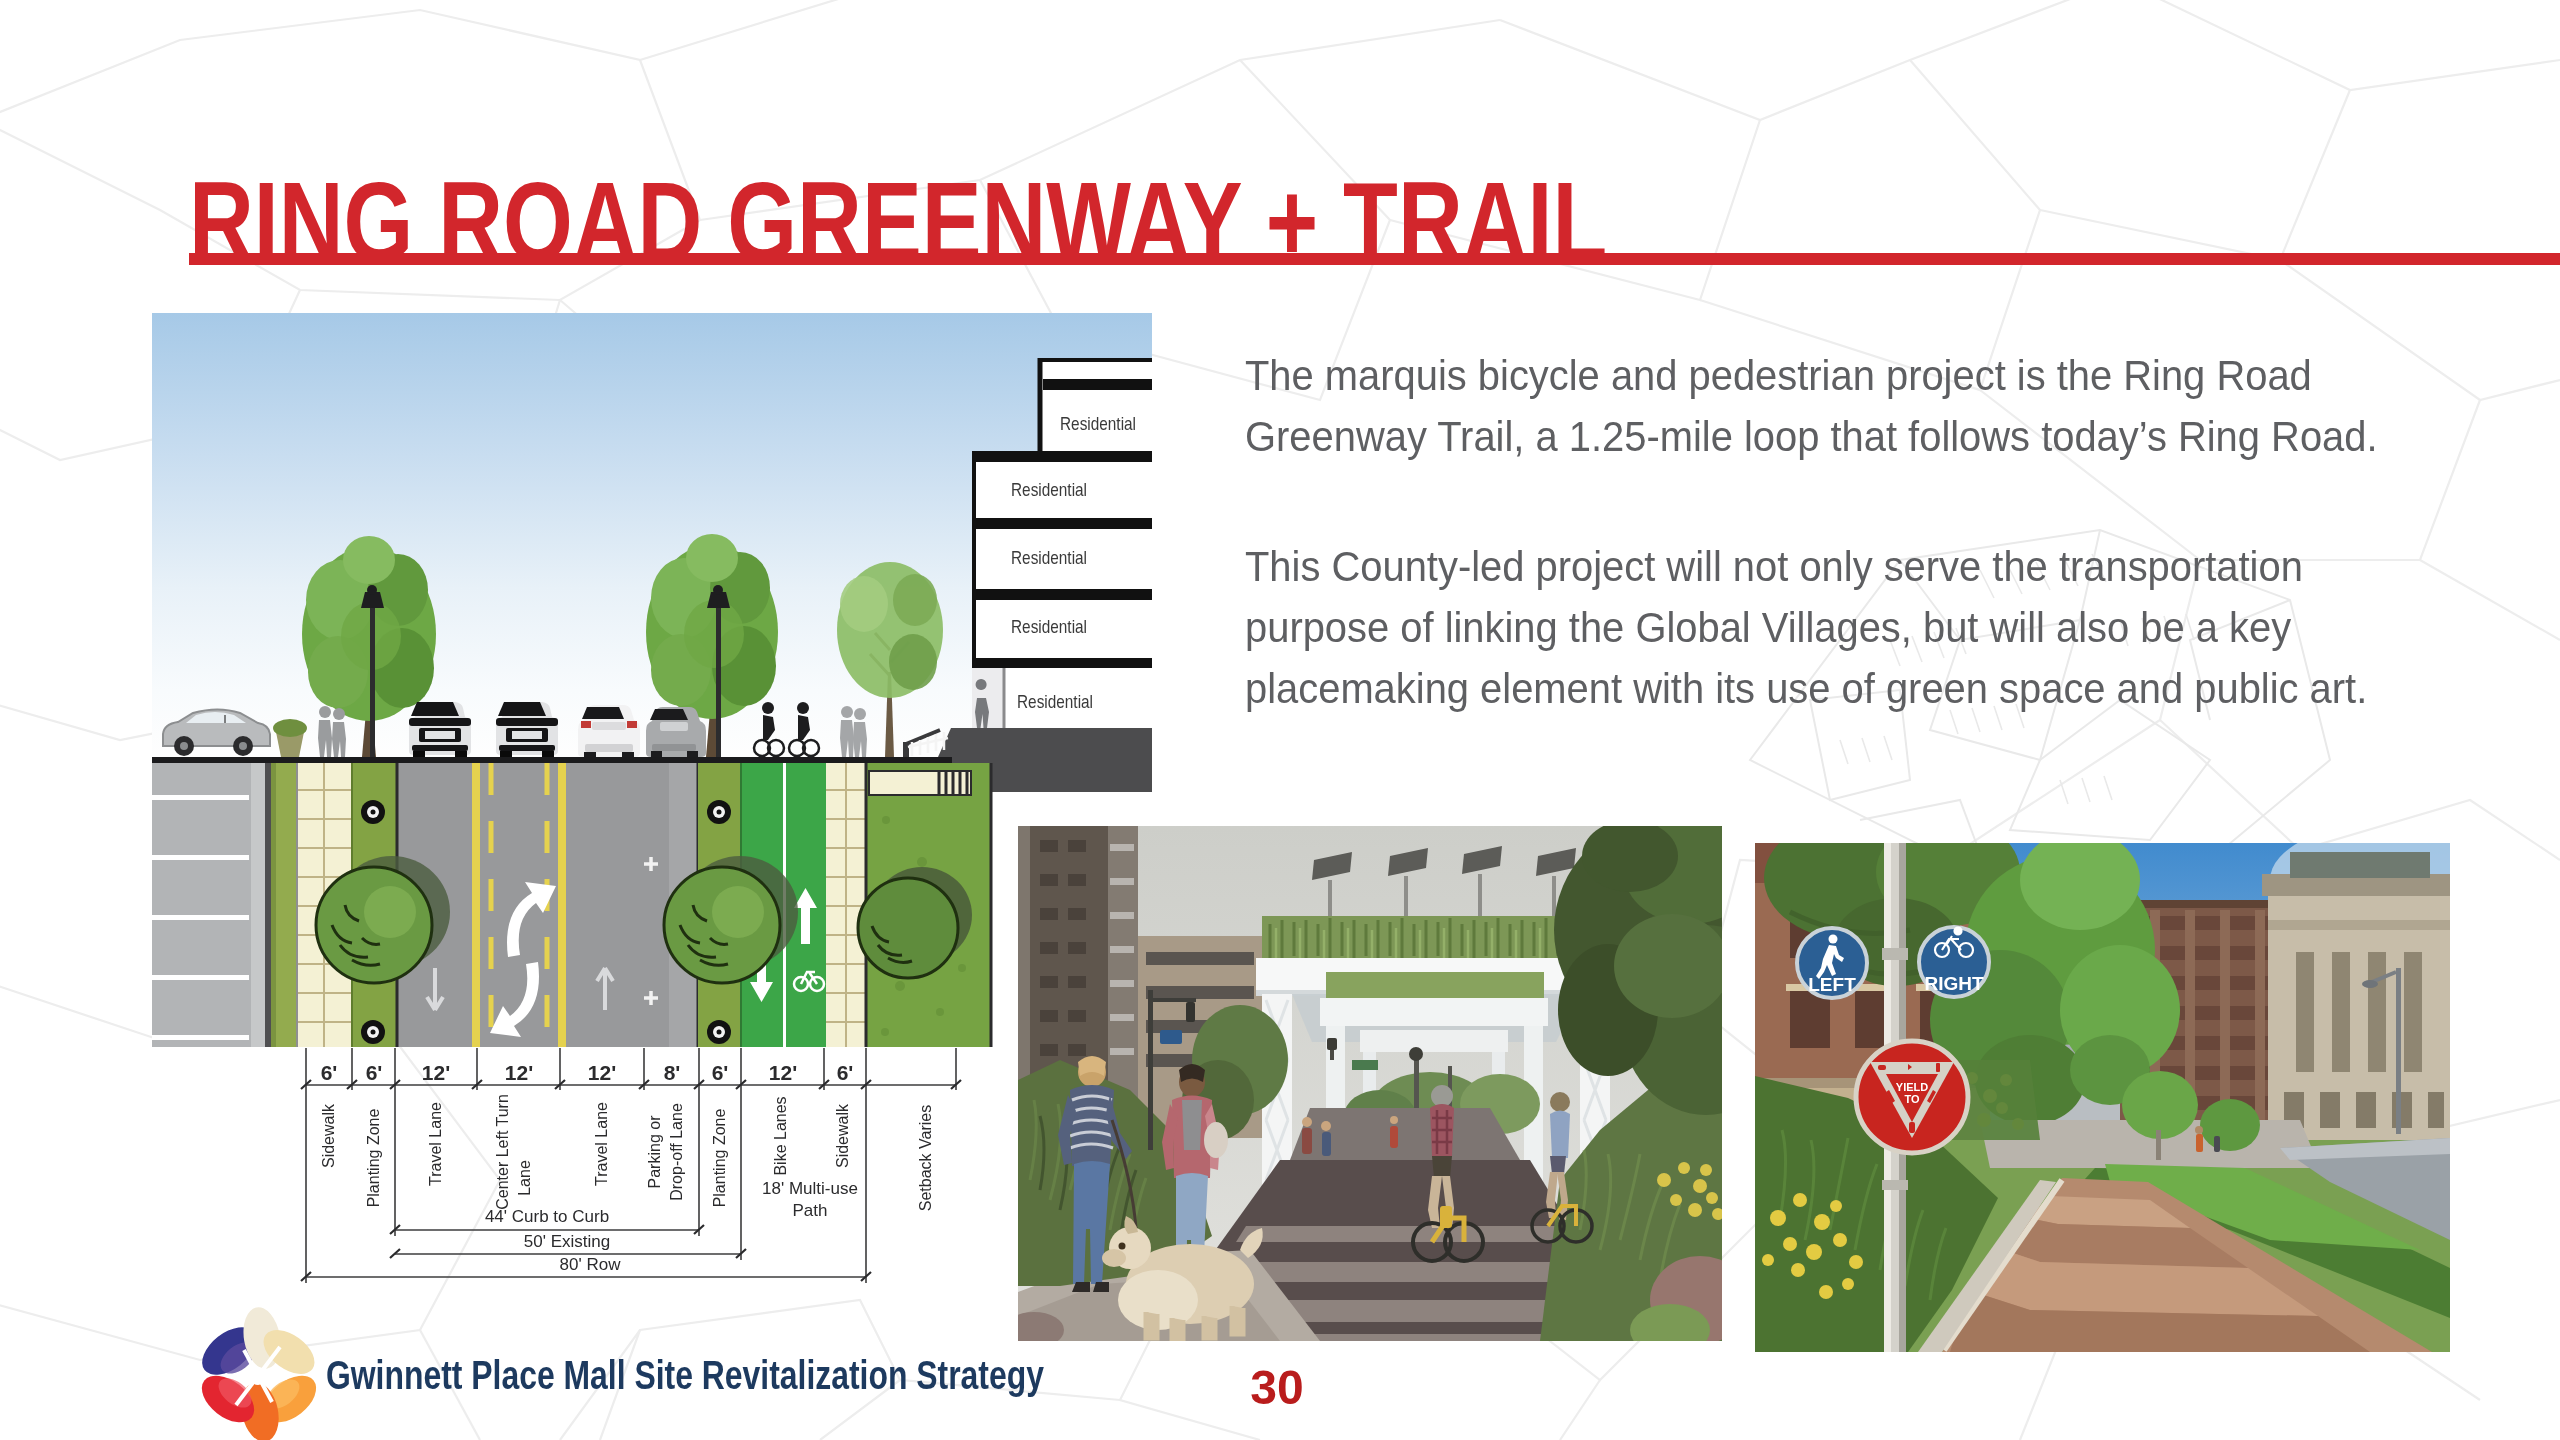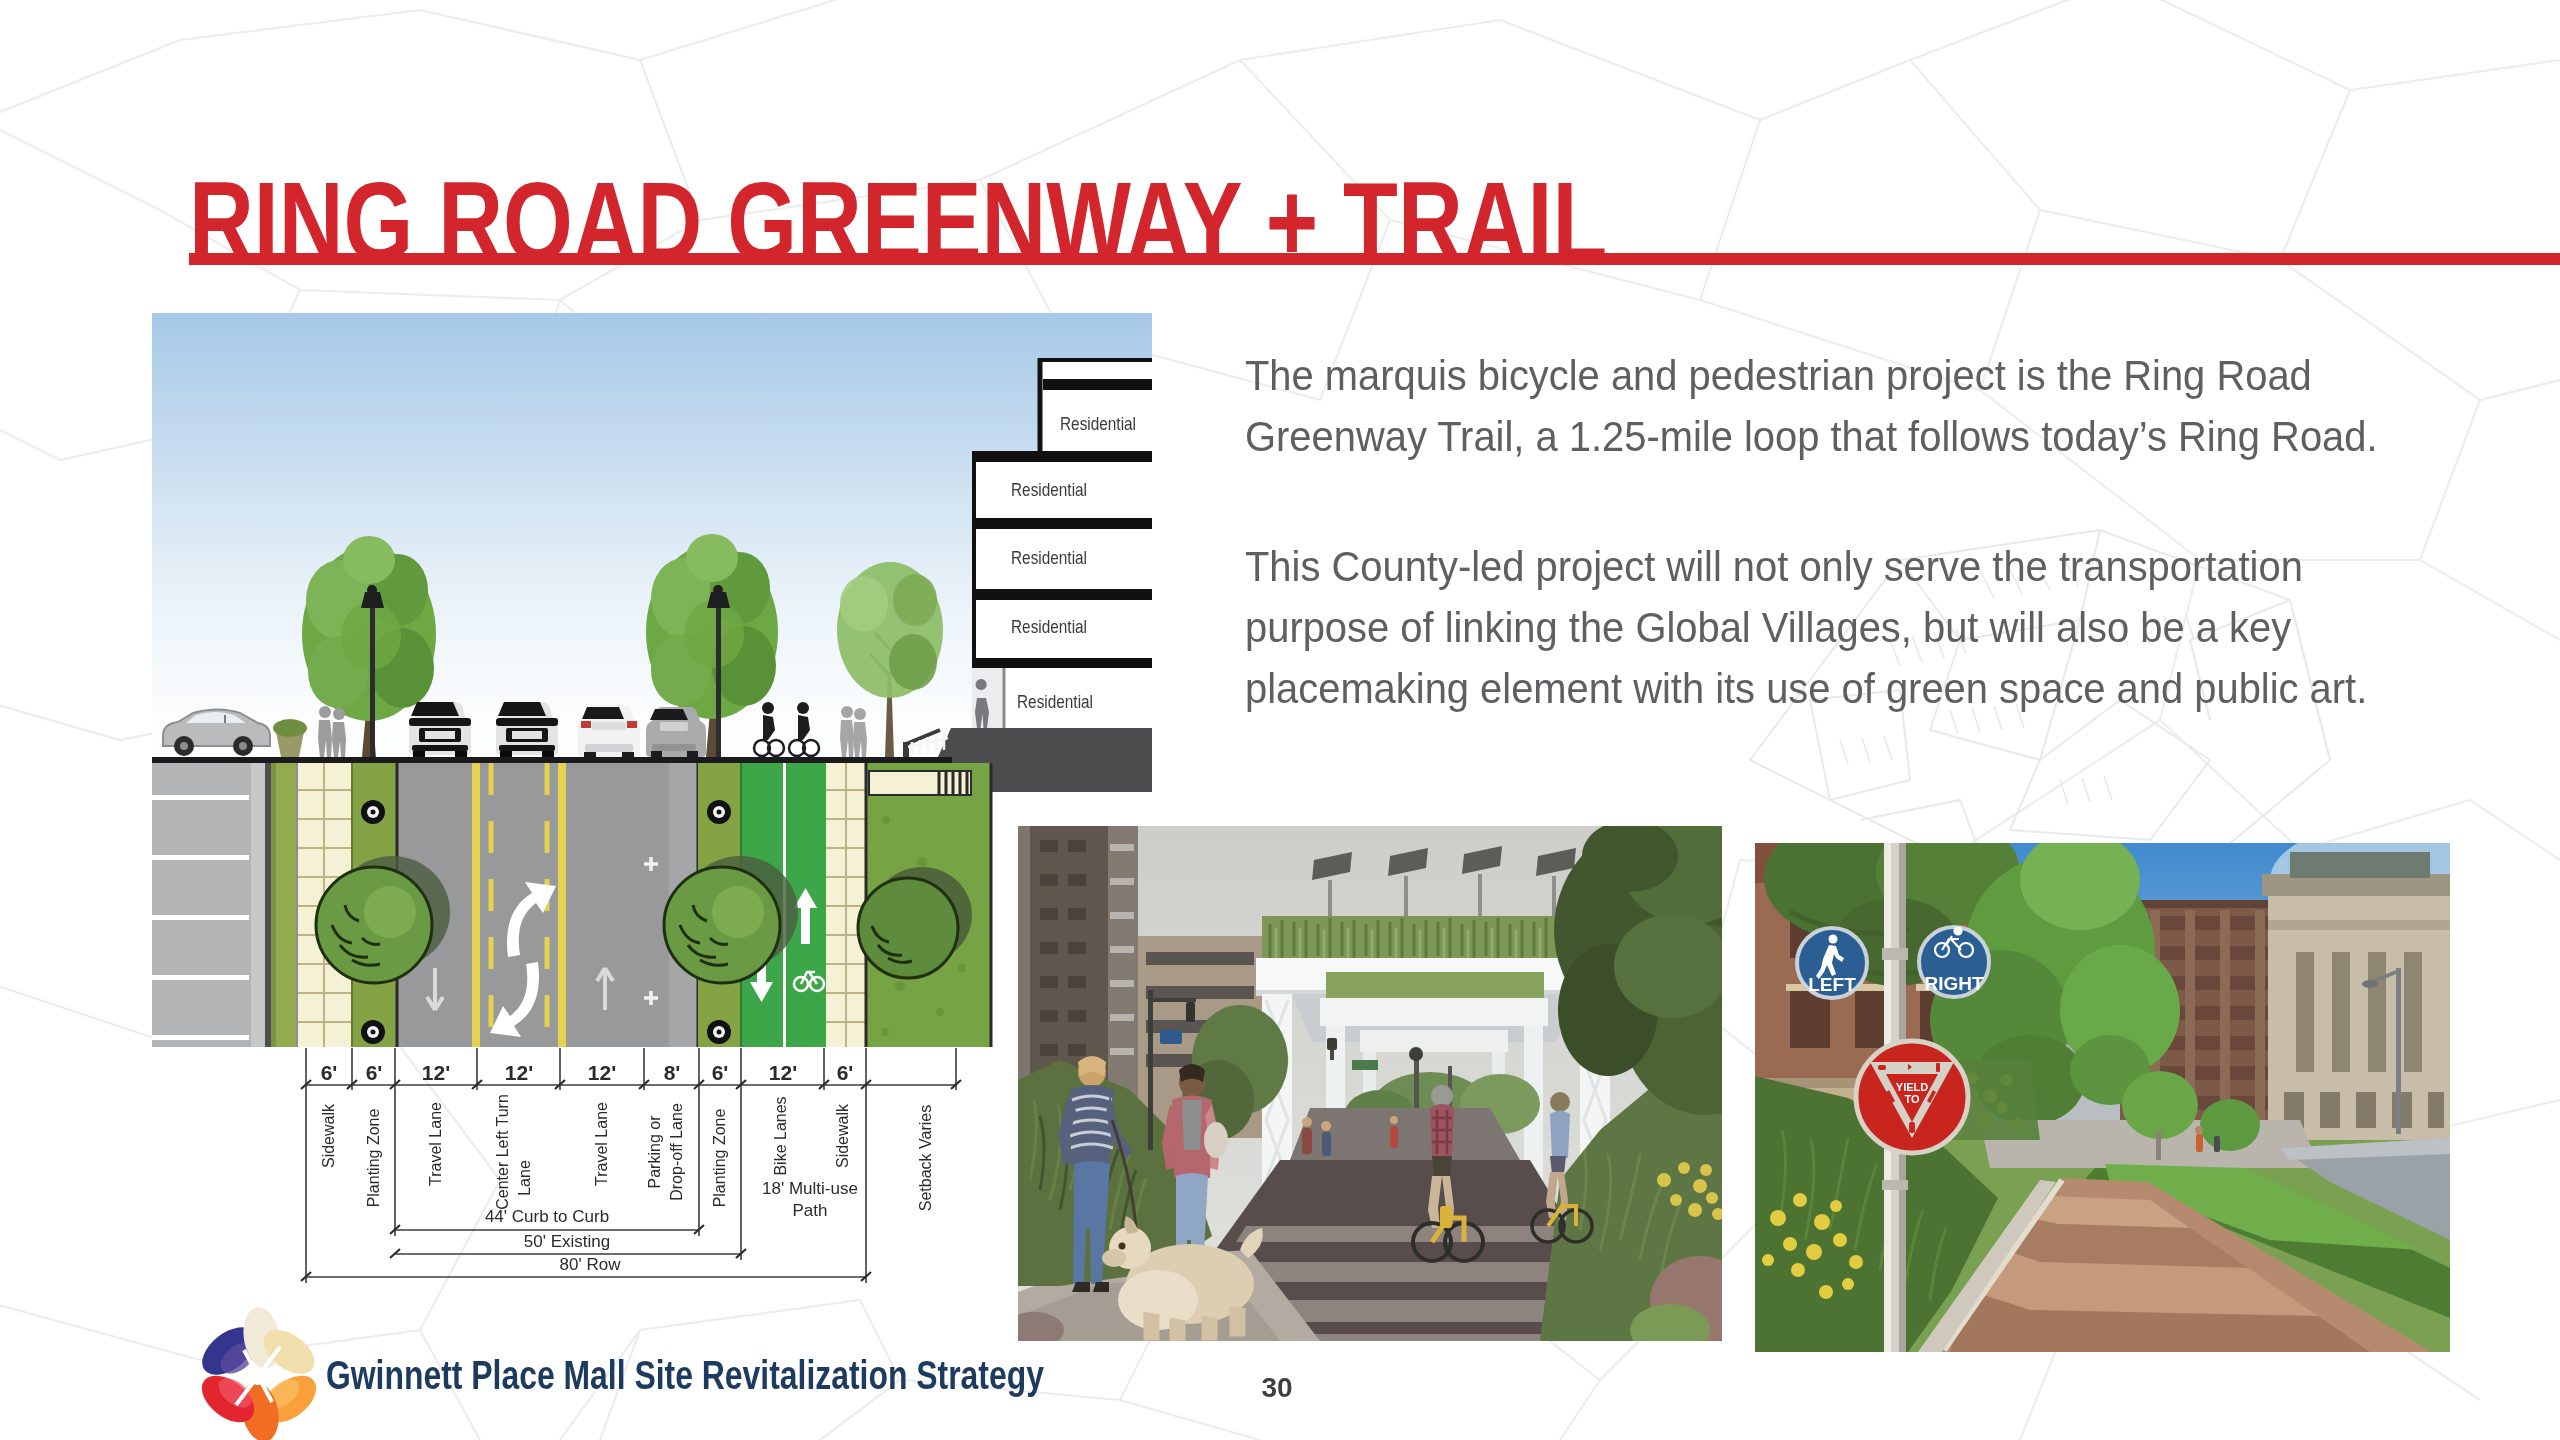--- a/index.html
+++ b/index.html
@@ -938,13 +938,13 @@
     <path d="M258 1376 L236 1405"></path>
     <path d="M258 1376 L272 1402"></path>
     <path d="M258 1376 L230 1376"></path>
   </g>
 
   <circle cx="258" cy="1376" r="9" fill="#ffffff"></circle>
 </svg>
 
 <div class="abs" style="left:326px;top:1352px;font-size:41px;font-weight:bold;color:#1d3a5f;transform:scaleX(0.778);transform-origin:left top;white-space:nowrap;">Gwinnett Place Mall Site Revitalization Strategy</div>
 
-<div class="abs" style="left:1237px;top:1360px;width:80px;text-align:center;font-size:28px;font-weight:bold;color:#404040;margin-top:12px;">30</div>
+<div class="abs" style="left:1237px;top:1360px;width:80px;text-align:center;font-size:48px;font-weight:bold;color:#b91c1c;">30</div>
 
 </body></html>

